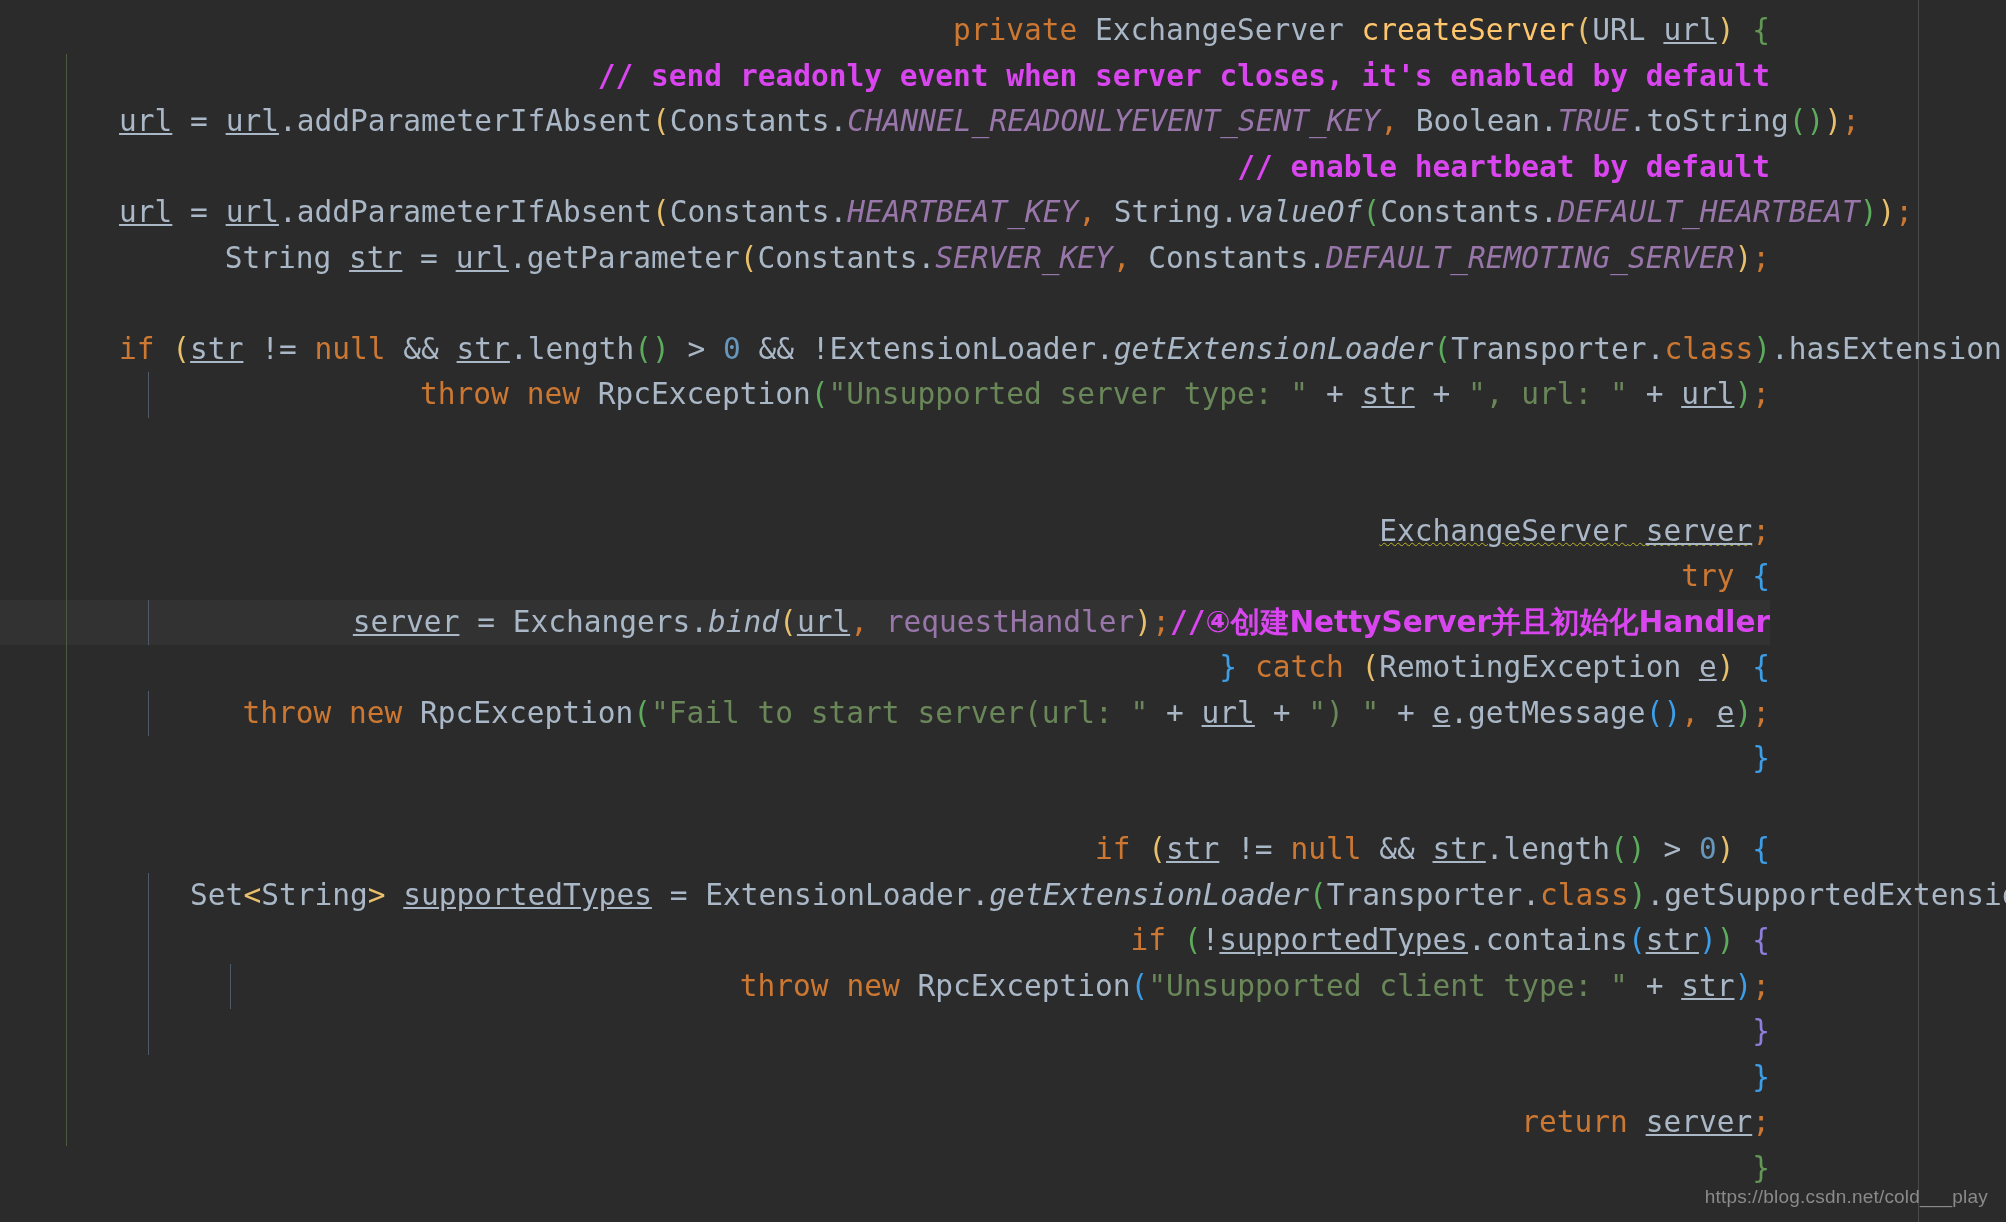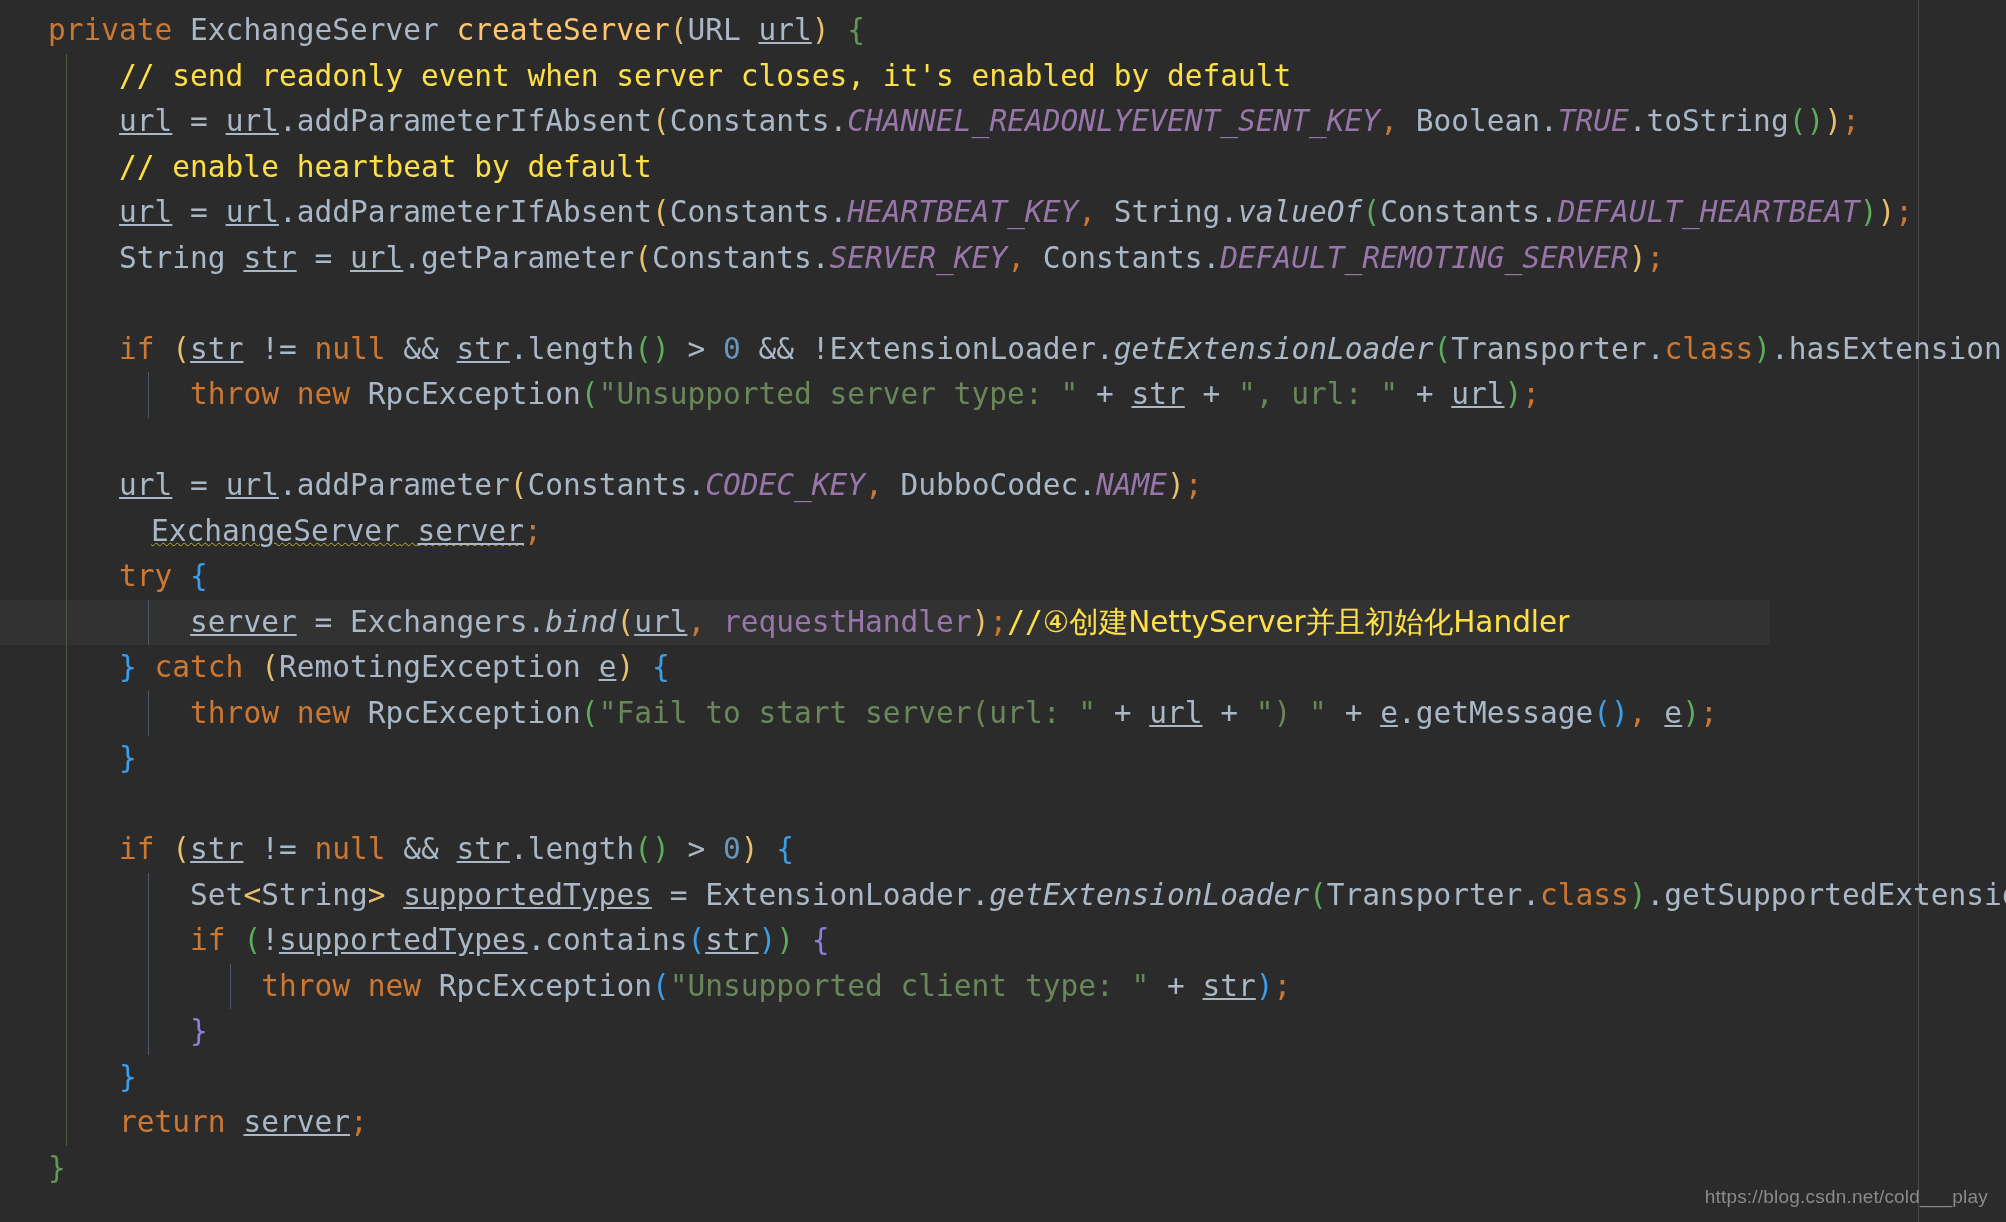--- a/index.html
+++ b/index.html
@@ -29,20 +29,21 @@
     height: 1222px;
     background: #4a4a4a;
   }
   .code {
     position: absolute;
     top: 0;
     left: 0;
     width: 1770px;
     padding-top: 8px;
     box-sizing: border-box;
+    text-align: right;
   }
   .line {
     position: relative;
     height: 45.5px;
     line-height: 45.5px;
     font-size: 29.5px;
     white-space: pre;
     color: #a9b7c6;
     letter-spacing: 0px;
   }
@@ -66,21 +67,21 @@
   .guide.g1 { left: 66px;  background: #4b5c43; }
   .guide.g2 { left: 148px; background: #4e5a68; }
   .guide.g3 { left: 230px; background: #4e5a68; }
 
   
   .kw   { color: #cc7832; }
   .cls  { color: #a9b7c6; }
   .mth  { color: #ffc66d; }
   .sfld { color: #9876aa; font-style: italic; }
   .stat { color: #a9b7c6; font-style: italic; }
-  .cmt  { color: #fde047; }
+  .cmt  { color: #d946ef; font-weight: bold; }
   .str  { color: #6a8759; }
   .num  { color: #6897bb; }
   .loc  { color: #a9b7c6; text-decoration: underline; text-decoration-color: #a9b7c6; }
   .b1   { color: #629755; }
   .b2   { color: #3d9ee8; }
   .b3   { color: #8f7ddb; }
   .by   { color: #e8bf6a; }
   .bg   { color: #5dab5d; }
   .bc   { color: #3d9ee8; }
   .punc { color: #cc7832; }
@@ -128,21 +129,21 @@
     <div class="line"><span class="guide g1"></span><span class="txt">    String <span class="loc">str</span> = <span class="loc">url</span>.getParameter<span class="by">(</span>Constants.<span class="sfld">SERVER_KEY</span><span class="punc">,</span> Constants.<span class="sfld">DEFAULT_REMOTING_SERVER</span><span class="by">)</span><span class="punc">;</span></span></div>
 
     <div class="line"><span class="guide g1"></span><span class="txt"> </span></div>
 
     <div class="line"><span class="guide g1"></span><span class="txt">    <span class="kw">if</span> <span class="by">(</span><span class="loc">str</span> <span class="cls">!=</span> <span class="kw">null</span> <span class="cls">&amp;&amp;</span> <span class="loc">str</span>.length<span class="bg">()</span> <span class="cls">&gt;</span> <span class="num">0</span> <span class="cls">&amp;&amp;</span> !ExtensionLoader.<span class="stat">getExtensionLoader</span><span class="bg">(</span>Transporter.<span class="kw">class</span><span class="bg">)</span>.hasExtension<span class="bg">(</span></span></div>
 
     <div class="line"><span class="guide g1"></span><span class="guide g2"></span><span class="txt">        <span class="kw">throw</span> <span class="kw">new</span> RpcException<span class="bg">(</span><span class="str">"Unsupported server type: "</span> <span class="cls">+</span> <span class="loc">str</span> <span class="cls">+</span> <span class="str">", url: "</span> <span class="cls">+</span> <span class="loc">url</span><span class="bg">)</span><span class="punc">;</span></span></div>
 
     <div class="line"><span class="guide g1"></span><span class="txt"> </span></div>
 
-    <div class="line"><span class="guide g1"></span><span class="txt">    <span class="loc">url</span> = <span class="loc">url</span>.addParameter<span class="by">(</span>Constants.<span class="sfld">CODEC_KEY</span><span class="punc">,</span> DubboCodec.<span class="sfld">NAME</span><span class="by">)</span><span class="punc">;</span></span></div>
+    <div class="line"><span class="guide g1"></span></div>
 
     <div class="line"><span class="guide g1"></span><span class="txt">    <span class="squiggle"><span class="cls">ExchangeServer</span> <span class="loc">server</span></span><span class="punc">;</span></span></div>
 
     <div class="line"><span class="guide g1"></span><span class="txt">    <span class="kw">try</span> <span class="b2">{</span></span></div>
 
     <div class="line current"><span class="guide g1"></span><span class="guide g2"></span><span class="txt">        <span class="loc">server</span> = Exchangers.<span class="stat">bind</span><span class="by">(</span><span class="loc">url</span><span class="punc">,</span> <span class="param">requestHandler</span><span class="by">)</span><span class="punc">;</span><span class="cmt">//<span class="cjk">④创建NettyServer并且初始化Handler</span></span></span></div>
 
     <div class="line"><span class="guide g1"></span><span class="txt">    <span class="b2">}</span> <span class="kw">catch</span> <span class="by">(</span><span class="cls">RemotingException</span> <span class="loc">e</span><span class="by">)</span> <span class="b2">{</span></span></div>
 
     <div class="line"><span class="guide g1"></span><span class="guide g2"></span><span class="txt">        <span class="kw">throw</span> <span class="kw">new</span> RpcException<span class="bg">(</span><span class="str">"Fail to start server(url: "</span> <span class="cls">+</span> <span class="loc">url</span> <span class="cls">+</span> <span class="str">") "</span> <span class="cls">+</span> <span class="loc">e</span>.getMessage<span class="bc">()</span><span class="punc">,</span> <span class="loc">e</span><span class="bg">)</span><span class="punc">;</span></span></div>

